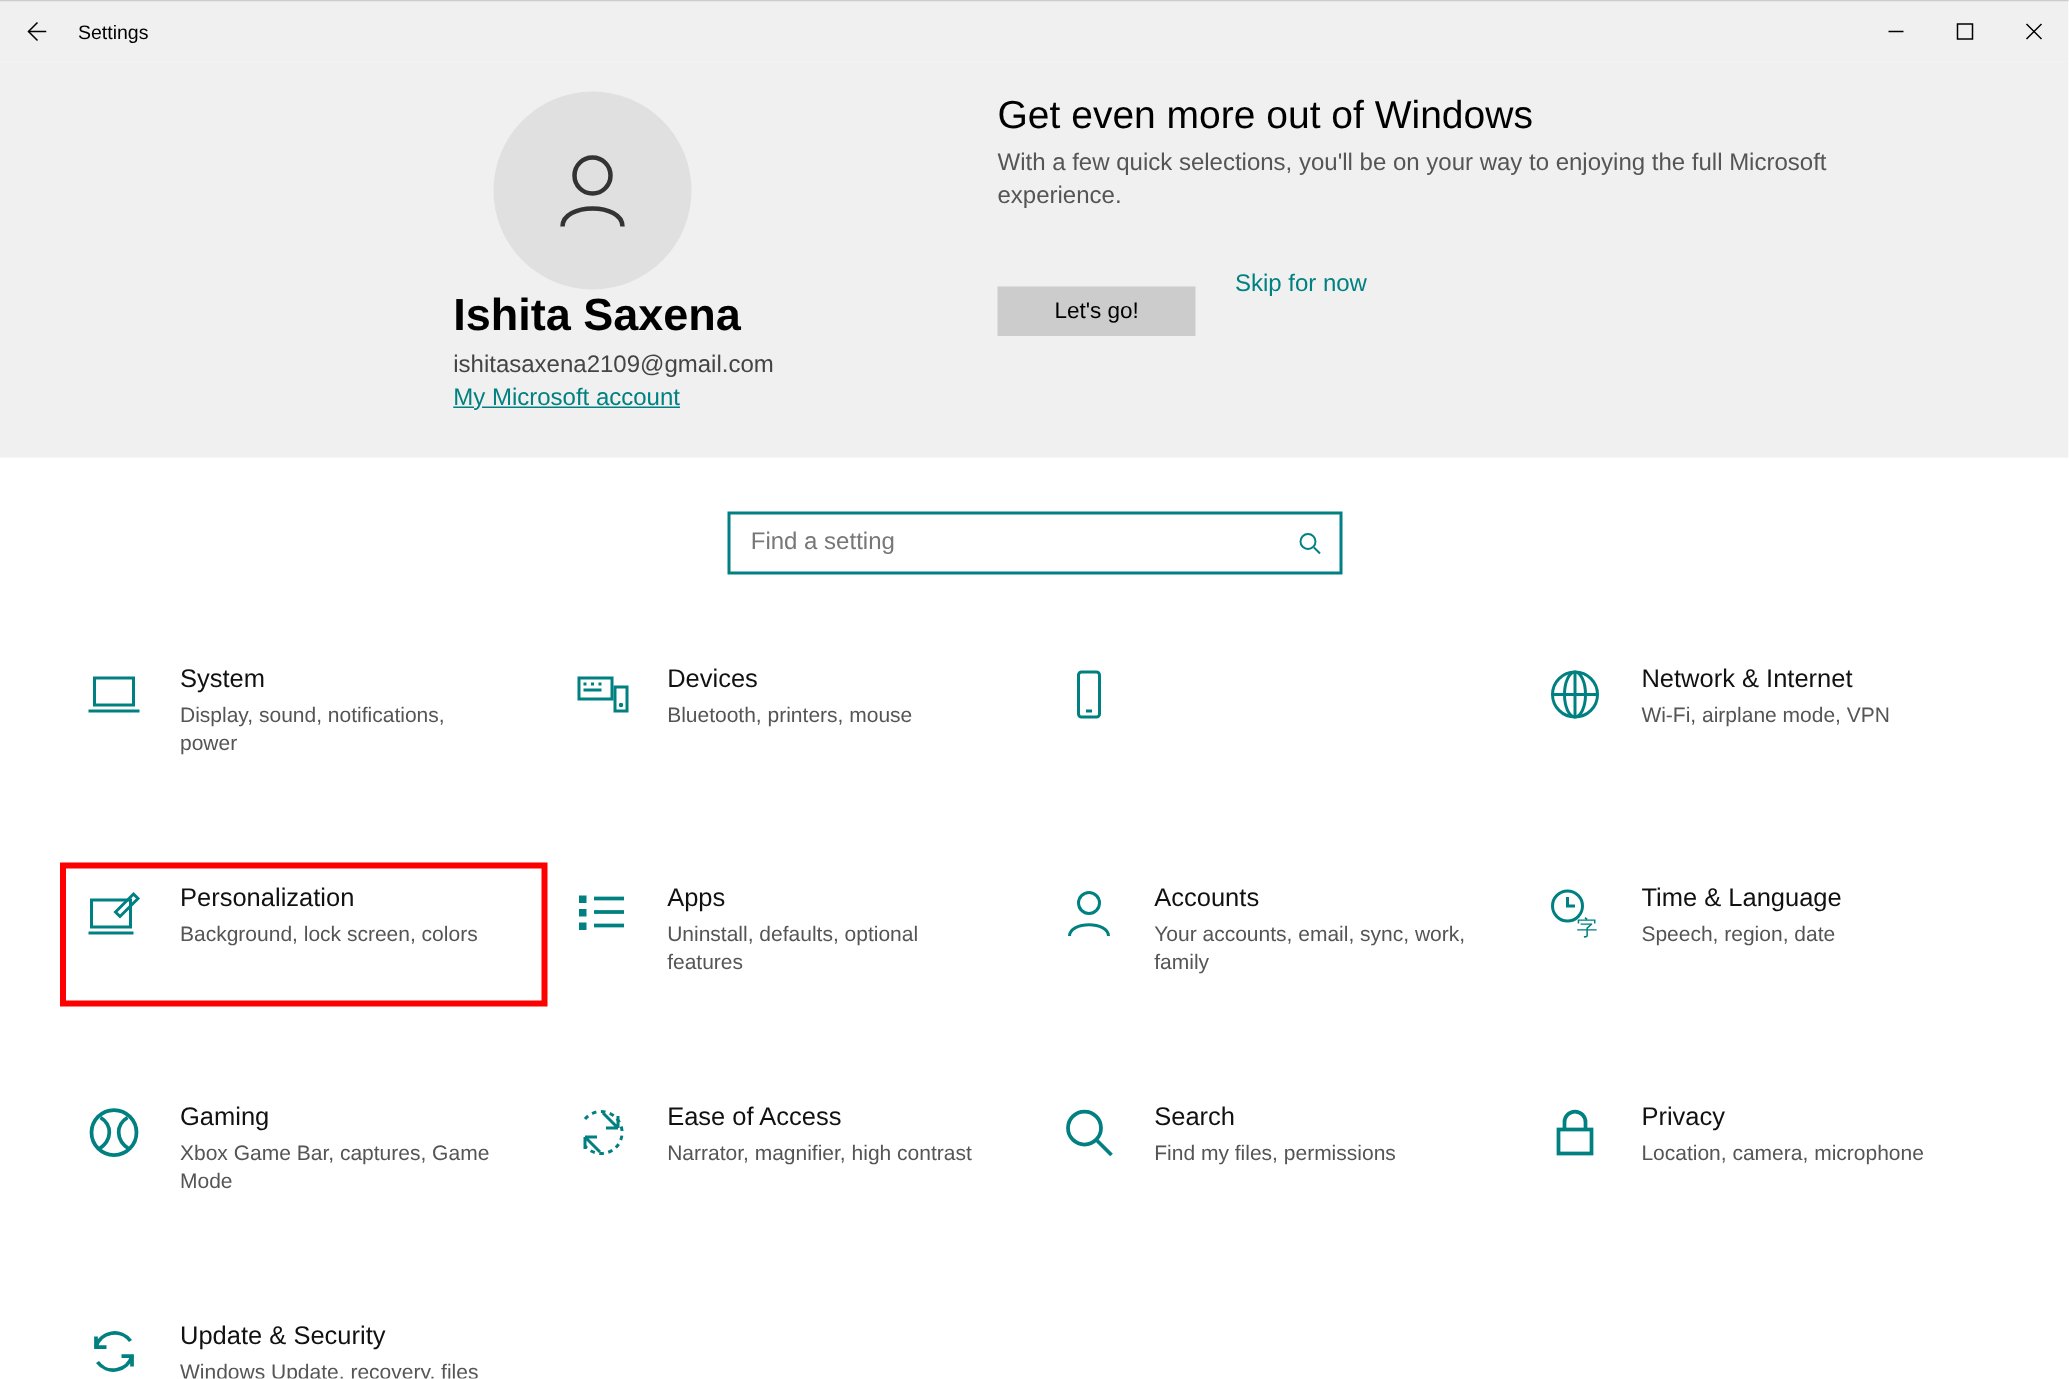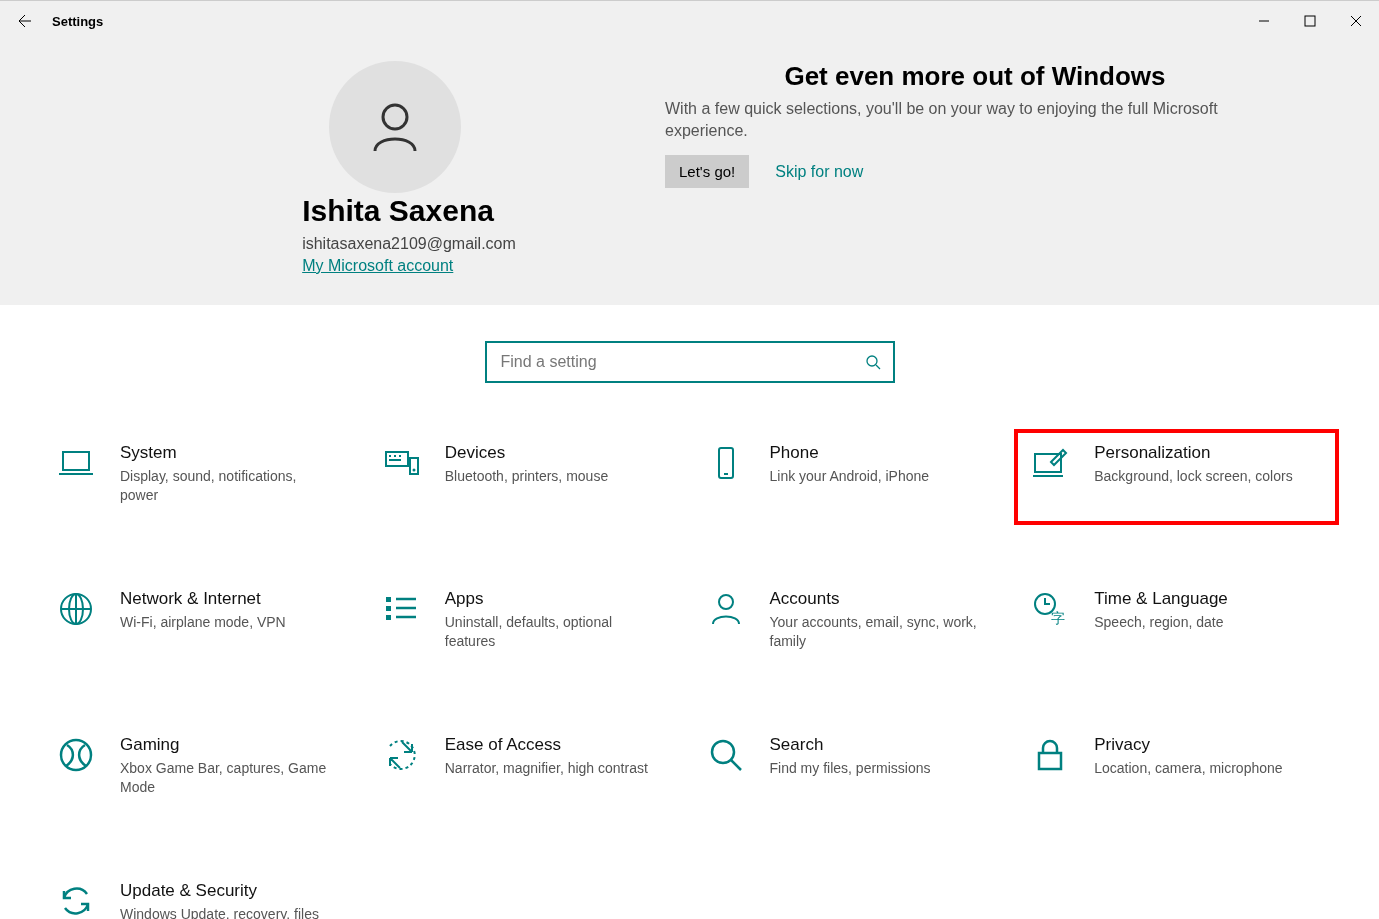--- a/index.html
+++ b/index.html
@@ -8,38 +8,38 @@
     --text:#000;
     --subtext:#555;
     --bg-top:#f0f0f0;
     --bg:#fff;
     --highlight:#ff0000;
   }
   *{box-sizing:border-box;font-family:"Segoe UI",Arial,sans-serif;}
   html,body{margin:0;padding:0;background:#fff;color:var(--text);}
   body{width:1379px;height:919px;overflow:hidden;border-top:1px solid #ccc;}
   
-  .titlebar{height:40px;display:flex;align-items:center;background:var(--bg-top);font-weight:bold;}
+  .titlebar{height:40px;display:flex;align-items:center;background:var(--bg-top);}
   .titlebar .back{width:46px;height:40px;display:flex;align-items:center;justify-content:center;}
   .titlebar .title{font-size:13px;margin-left:6px;}
   .titlebar .spacer{flex:1;}
   .winbtn{width:46px;height:40px;display:flex;align-items:center;justify-content:center;}
   
   .header{background:var(--bg-top);padding:20px 0 30px 0;display:flex;}
   .profile{display:flex;align-items:center;margin-left:155px;width:480px;flex-direction:column;}
   .avatar{width:132px;height:132px;border-radius:50%;background:#e0e0e0;display:flex;align-items:center;justify-content:center;}
   .profile-info{margin-left:28px;}
   .profile-name{font-size:30px;font-weight:600;line-height:1.2;margin-bottom:6px;}
   .profile-email{font-size:16px;color:#444;margin-bottom:4px;}
   .profile-link{font-size:16px;color:var(--teal);text-decoration:underline;}
   .promo{margin-left:30px;max-width:620px;}
-  .promo-title{font-size:26px;font-weight:700;margin-bottom:6px;text-align:center;}
+  .promo-title{font-size:26px;font-weight:400;margin-bottom:6px;}
   .promo-body{font-size:16px;color:#555;margin-bottom:14px;line-height:1.35;}
   .promo-actions{display:flex;align-items:center;gap:26px;}
-  .btn-primary{background:#ccc;border:none;font-size:15px;padding:8px 14px;}
+  .btn-primary{background:#ccc;border:none;font-size:15px;padding:8px 38px;margin-top:36px;}
   .link{color:var(--teal);font-size:16px;}
   
   .search-row{display:flex;justify-content:center;margin-top:36px;margin-bottom:46px;}
   .search-box{width:410px;height:42px;border:2px solid var(--teal);display:flex;align-items:center;padding:0 12px;position:relative;}
   .search-box input{border:none;outline:none;flex:1;font-size:16px;background:transparent;}
   .search-box input::placeholder{color:#777;}
   .search-box .sicon{color:var(--teal);}
   
   .grid{display:grid;grid-template-columns:repeat(4, 1fr);column-gap:0;row-gap:50px;padding:0 40px;}
   .tile{display:flex;align-items:flex-start;gap:24px;padding:10px 12px;border:4px solid transparent;min-height:96px;}
@@ -145,51 +145,47 @@
     </div>
   </div>
 
   <div class="tile">
     <div class="icon">
       <svg width="38" height="38" viewBox="0 0 38 38" fill="none" stroke="currentColor" stroke-width="2">
           <rect x="12" y="4" width="14" height="30" rx="2"></rect>
           <path d="M17 30h4"></path>
         </svg>
     </div>
-    <div class="tcontent">
-      <div class="tname">Phone</div>
-      <div class="tdesc">Link your Android, iPhone</div>
+  </div>
+
+  <div class="tile">
+    <div class="icon">
+      <svg width="38" height="38" viewBox="0 0 38 38" fill="none" stroke="currentColor" stroke-width="2">
+          <circle cx="19" cy="19" r="15"></circle>
+          <path d="M4 19 H34 M19 4 V34"></path>
+          <ellipse cx="19" cy="19" rx="7" ry="15"></ellipse>
+        </svg>
+    </div>
+    <div class="tcontent">
+      <div class="tname">Network &amp; Internet</div>
+      <div class="tdesc">Wi-Fi, airplane mode, VPN</div>
     </div>
   </div>
 
   <div class="tile highlighted">
     <div class="icon">
       <svg width="38" height="38" viewBox="0 0 38 38" fill="none" stroke="currentColor" stroke-width="2">
           <rect x="4" y="10" width="26" height="18"></rect>
           <path d="M2 32 H32"></path>
           <path d="M20 18 L32 6 L35 9 L23 21 Z"></path>
         </svg>
     </div>
     <div class="tcontent">
       <div class="tname">Personalization</div>
       <div class="tdesc">Background, lock screen, colors</div>
-    </div>
-  </div>
-
-  <div class="tile">
-    <div class="icon">
-      <svg width="38" height="38" viewBox="0 0 38 38" fill="none" stroke="currentColor" stroke-width="2">
-          <circle cx="19" cy="19" r="15"></circle>
-          <path d="M4 19 H34 M19 4 V34"></path>
-          <ellipse cx="19" cy="19" rx="7" ry="15"></ellipse>
-        </svg>
-    </div>
-    <div class="tcontent">
-      <div class="tname">Network &amp; Internet</div>
-      <div class="tdesc">Wi-Fi, airplane mode, VPN</div>
     </div>
   </div>
 
   <div class="tile">
     <div class="icon">
       <svg width="38" height="38" viewBox="0 0 38 38" fill="none" stroke="currentColor" stroke-width="2.5">
           <rect x="4" y="7" width="5" height="5" fill="currentColor" stroke="none"></rect>
           <path d="M14 9 H34"></path>
           <rect x="4" y="16" width="5" height="5" fill="currentColor" stroke="none"></rect>
           <path d="M14 18 H34"></path>

